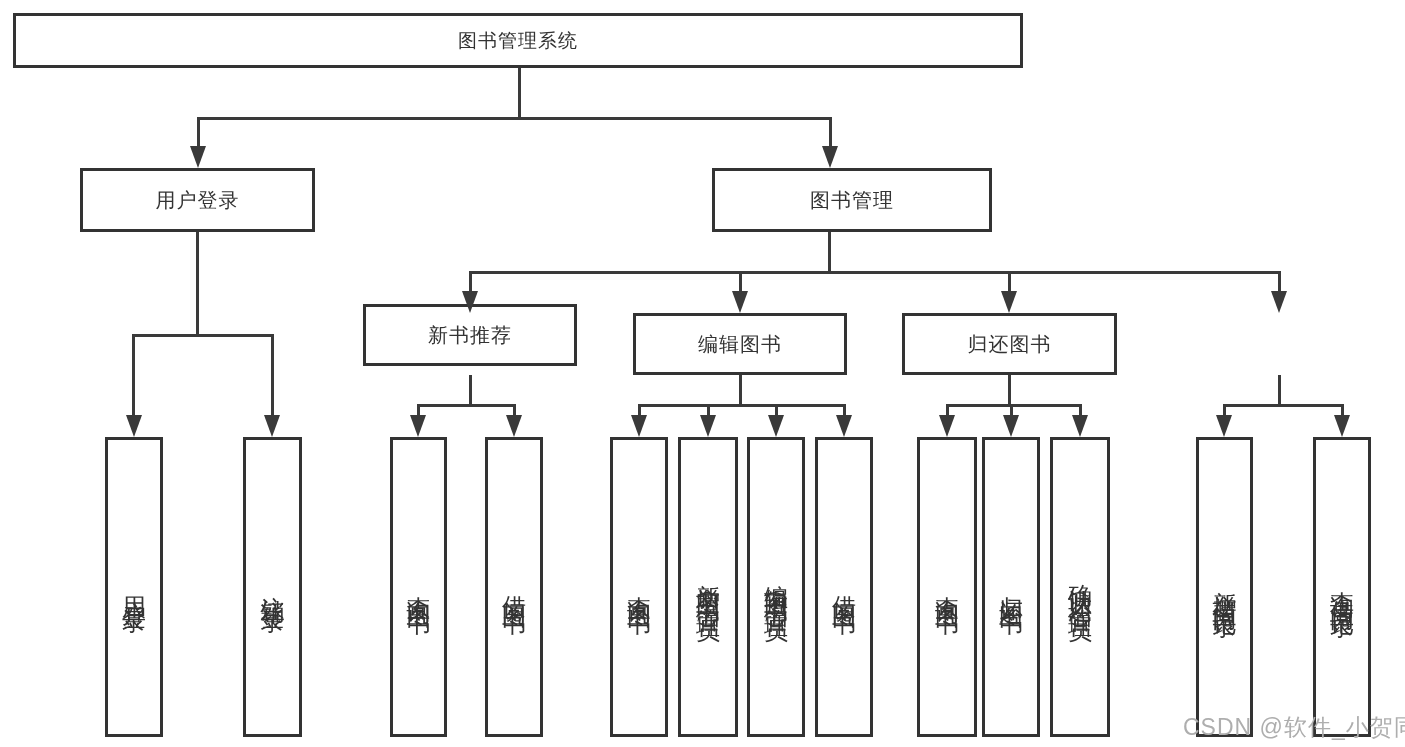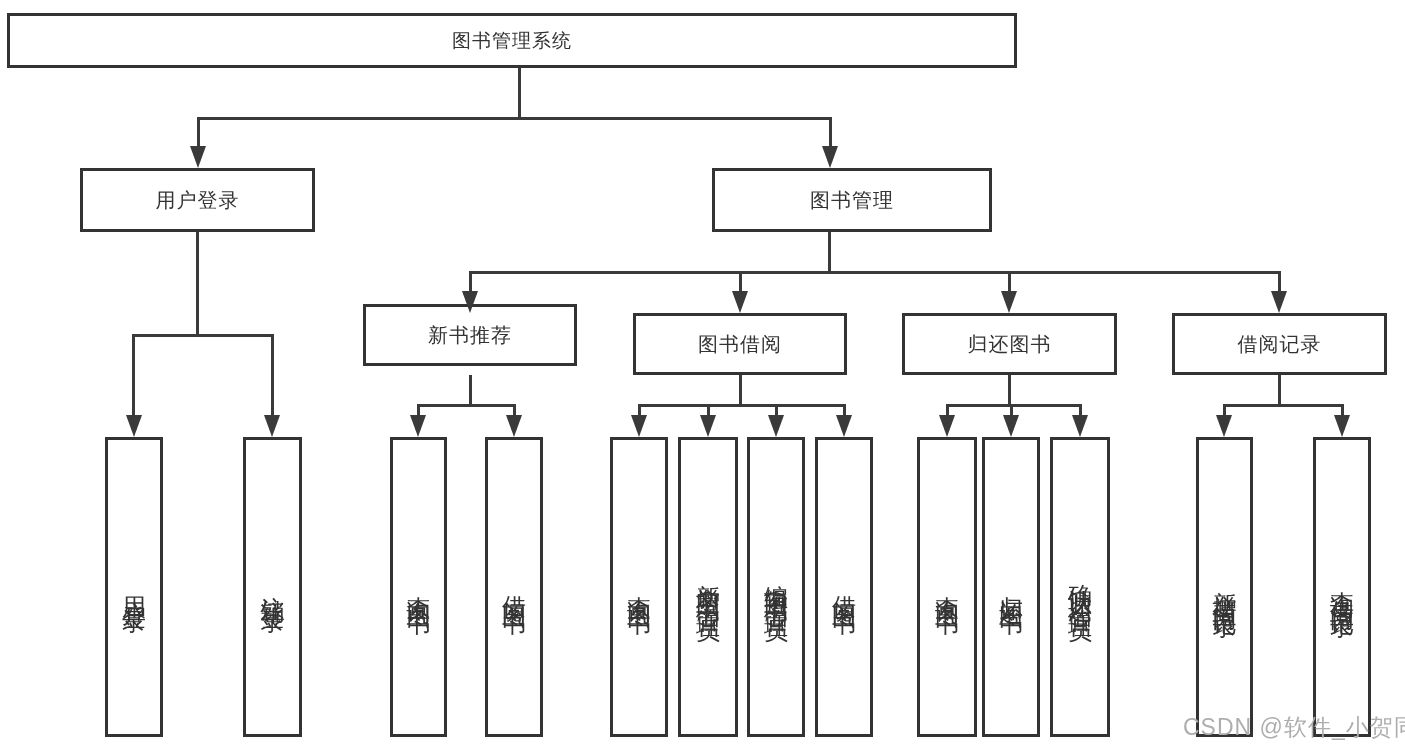--- a/index.html
+++ b/index.html
@@ -31,42 +31,39 @@
   .watermark{
     position:absolute;left:1183px;top:712px;font-size:23px;color:#aeaeae;
     letter-spacing:1px;white-space:nowrap;z-index:5;
   }
 </style>
 </head>
 <body>
 
 <div class="canvas">
 
-  <div class="box root" style="left:7px;top:13px;width:1010px;height:55px">
+  <div class="box root" style="left:13px;top:13px;width:1010px;height:55px">
     <span class="hlabel">图书管理系统</span>
   </div>
 
   <div class="box" style="left:80px;top:168px;width:235px;height:64px">
     <span class="hlabel">用户登录</span>
   </div>
   <div class="box" style="left:712px;top:168px;width:280px;height:64px">
     <span class="hlabel">图书管理</span>
   </div>
 
   <div class="box" style="left:363px;top:304px;width:214px;height:62px">
     <span class="hlabel">新书推荐</span>
   </div>
   <div class="box" style="left:633px;top:313px;width:214px;height:62px">
-    <span class="hlabel">图书借阅</span>
+    <span class="hlabel">编辑图书</span>
   </div>
   <div class="box" style="left:902px;top:313px;width:215px;height:62px">
     <span class="hlabel">归还图书</span>
-  </div>
-  <div class="box" style="left:1172px;top:313px;width:215px;height:62px">
-    <span class="hlabel">借阅记录</span>
   </div>
 
   <div class="leaf" style="left:105px;width:58px">
     <span class="vlabel">用户登录</span>
   </div>
   <div class="leaf" style="left:243px;width:59px">
     <span class="vlabel">注销登录</span>
   </div>
 
   <div class="leaf" style="left:390px;width:57px">

